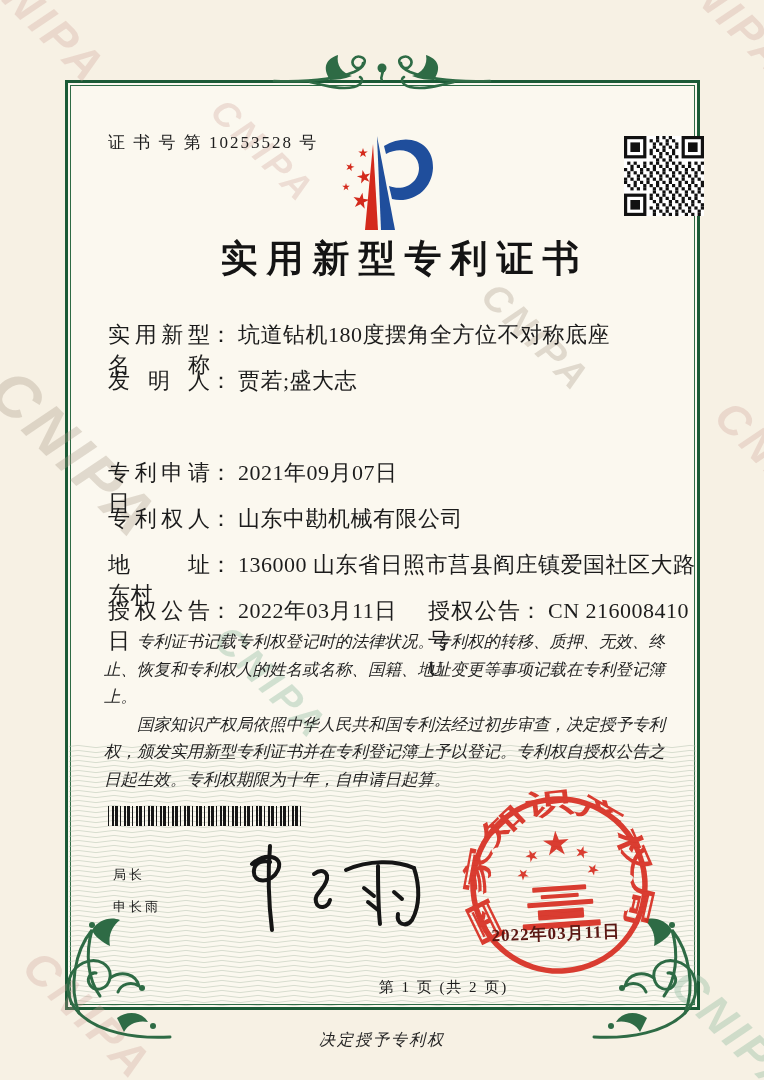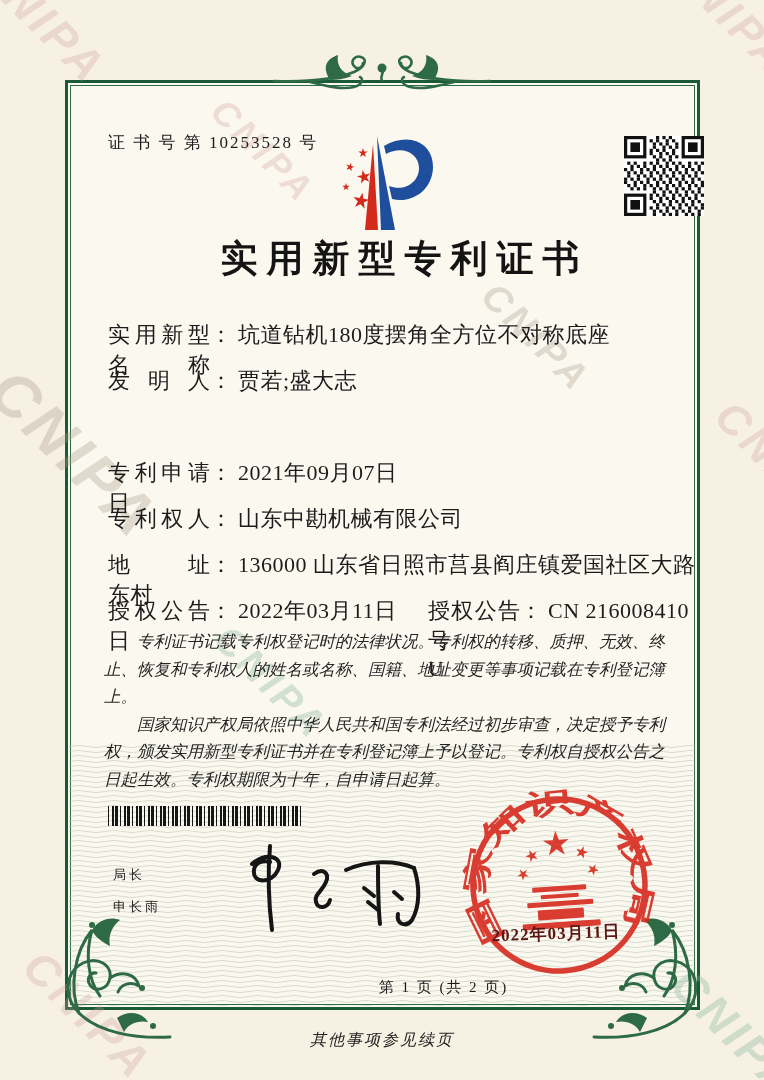--- a/index.html
+++ b/index.html
@@ -447,14 +447,14 @@
         <rect x="78" y="106" width="38" height="4" rx="1"></rect>
         <rect x="64" y="113" width="66" height="5" rx="1"></rect>
         <rect x="74" y="121" width="46" height="10" rx="1"></rect>
         <rect x="58" y="134" width="78" height="6" rx="1"></rect>
       </g>
     </g>
   </svg>
   <div class="seal-date">2022年03月11日</div>
 
   <div class="page-no">第 1 页 (共 2 页)</div>
-  <div class="cont-note">其他事项参见续页</div>
+  <div class="cont-note">决定授予专利权</div>
 </div>
 
 </body></html>

